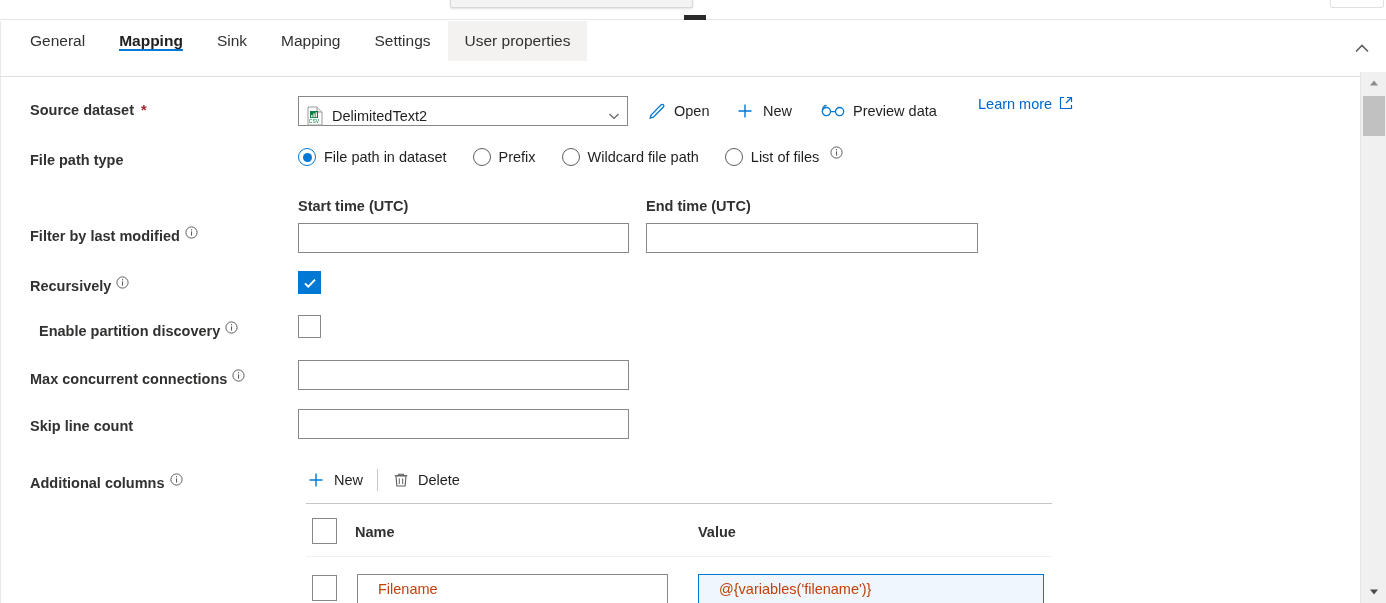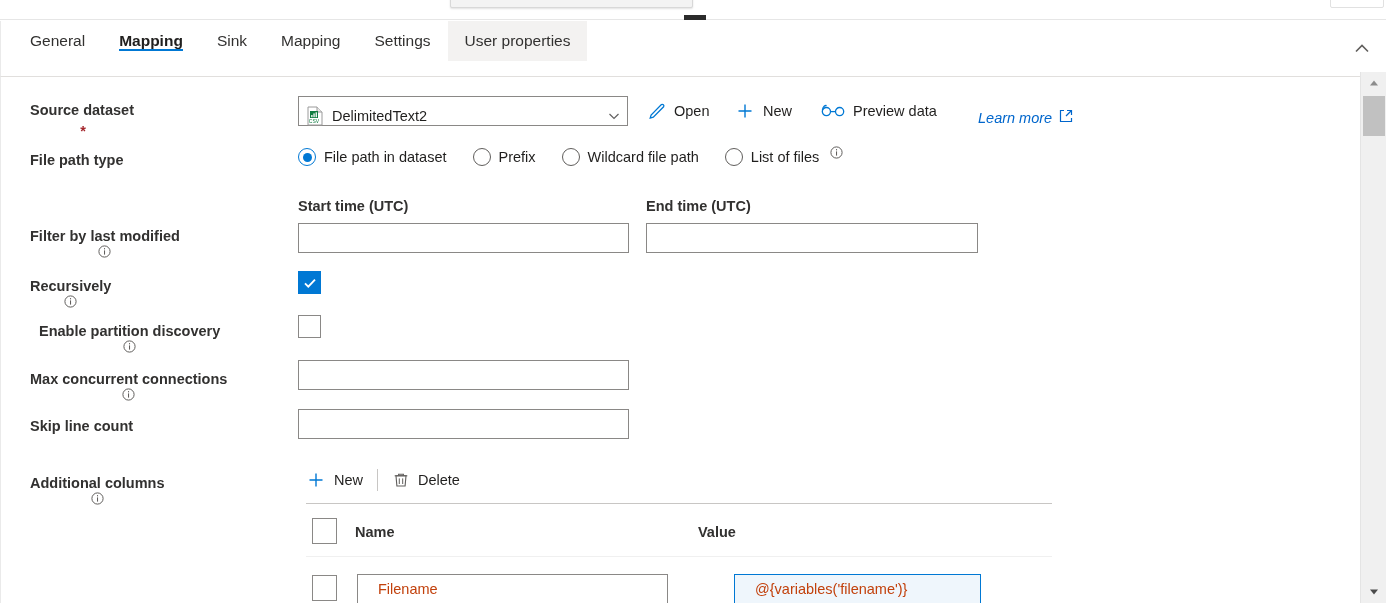--- a/index.html
+++ b/index.html
@@ -67,21 +67,21 @@
   
   .formpane {
     position:absolute; left:0; top:77px; width:1360px; height:526px;
     background:#ffffff; overflow:hidden;
     border-left:1px solid #eaeaea;
   }
 
   .row { position:absolute; }
   .lbl {
     font-size:14.5px; font-weight:700; color:#323130;
-    white-space:nowrap; display:flex; align-items:center; gap:5px;flex-direction:column;
+    white-space:nowrap; display:flex; align-items:center; gap:5px;
   }
   .req { color:#a4262c; font-weight:700; margin-left:2px; }
 
   .infoicon {
     display:inline-flex; width:13px; height:13px; flex:0 0 13px;
     position:relative; top:-4px;
   }
 
   
   .ddl {
@@ -93,22 +93,22 @@
   .ddl .dsname { flex:1; font-size:14.5px; color:#201f1e; white-space:nowrap; overflow:hidden; }
   .ddl .caret { width:14px; height:14px; flex:0 0 14px; opacity:.8; }
 
   
   .cmd {
     position:absolute; height:30px; display:flex; align-items:center; gap:8px;
     font-size:14.5px; color:#201f1e; cursor:pointer; white-space:nowrap;
   }
   .cmd .ci { display:flex; align-items:center; justify-content:center; }
   .link {
-    position:absolute; height:30px; display:flex; align-items:flex-end; gap:7px;
-    font-size:14.5px; color:#0066cc; cursor:pointer; white-space:nowrap;font-style:italic;
+    position:absolute; height:30px; display:flex; align-items:flex-start; gap:7px;
+    font-size:14.5px; color:#0066cc; cursor:pointer; white-space:nowrap;
   }
 
   
   .radiogroup { position:absolute; display:flex; align-items:center; }
   .radio { display:flex; align-items:center; gap:8px; cursor:pointer; margin-right:26px; }
   .rdot {
     width:18px; height:18px; border-radius:50%;
     border:1px solid #605e5c; background:#fff;
     display:flex; align-items:center; justify-content:center; flex:0 0 18px;
   }
@@ -394,21 +394,21 @@
     <div class="acrule" style="left:305px; top:426px; width:746px;"></div>
 
     <div class="cbox" style="left:311px; top:441px; width:25px; height:26px;"></div>
     <div class="colhdr" style="left:354px; top:447px;">Name</div>
     <div class="colhdr" style="left:697px; top:447px;">Value</div>
     <div class="rowrule" style="left:305px; top:479px; width:746px;"></div>
 
     <div>
       <div class="cbox" style="left:311px; top:498px; width:25px; height:26px;"></div>
       <input class="tfield" style="left: 356px; top: 497px; width: 311px;" value="Filename">
-      <input class="tfield focused" style="left: 697px; top: 497px; width: 247px; margin-left: 36px;" value="@{variables('filename')}">
+      <input class="tfield focused" style="left: 697px; top: 497px; width: 346px;" value="@{variables('filename')}">
     </div>
 
   </div>
 
   <div class="vscroll">
     <div class="vsarrow up">
       <svg width="10" height="8" viewBox="0 0 10 8" aria-hidden="true">
         <path d="M5 1.5 L9 6.5 L1 6.5 Z" fill="#8c8c8c"></path>
       </svg>
     </div>

